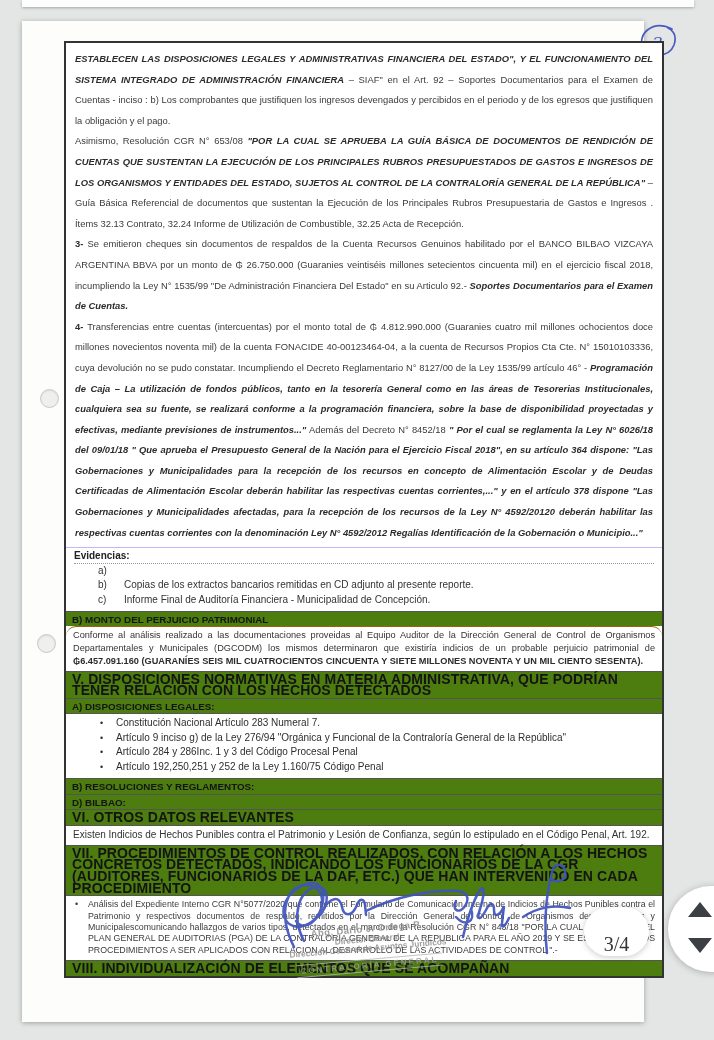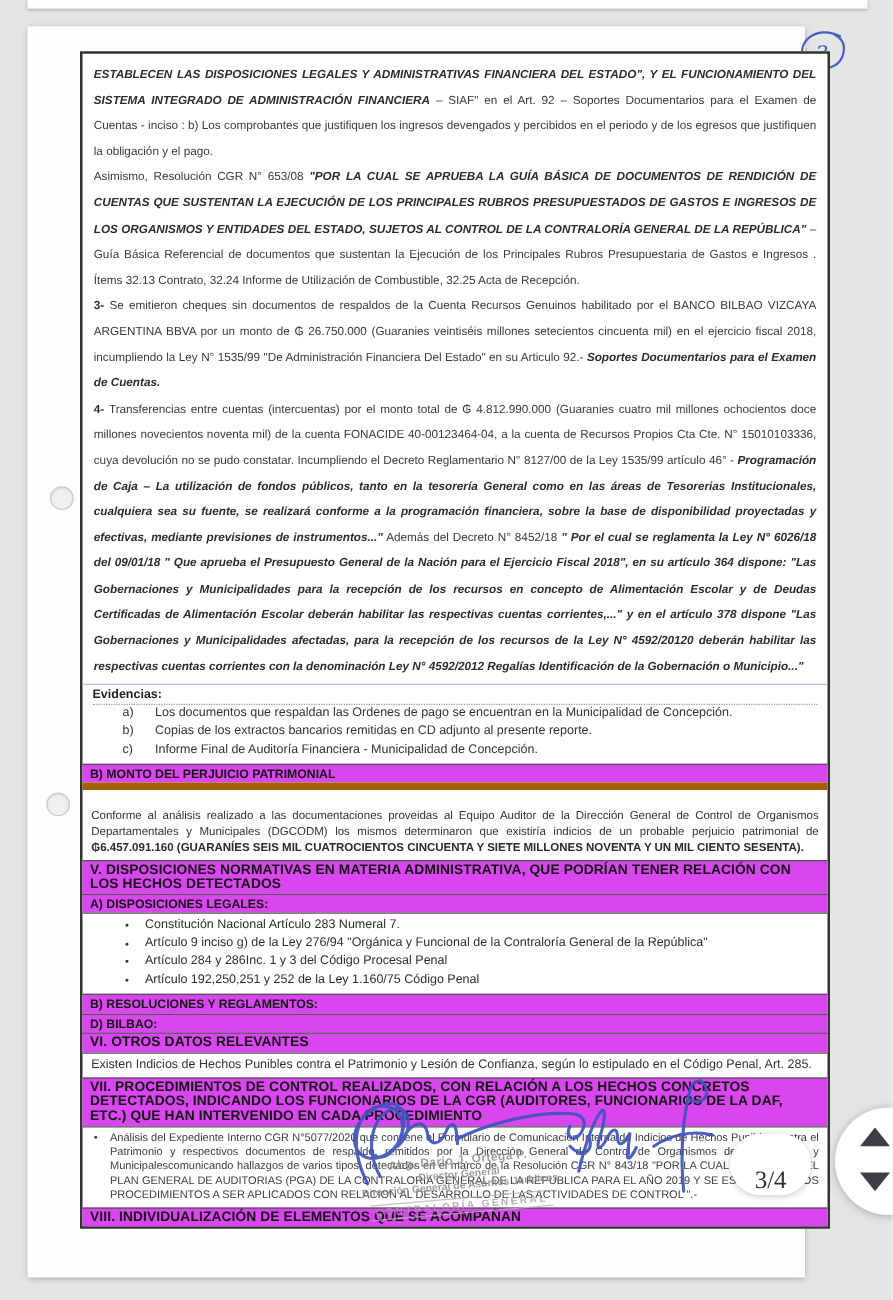--- a/index.html
+++ b/index.html
@@ -26,25 +26,25 @@
   .findings{padding:6px 9px 4px;}
   .findings p{margin:0;font-size:9.4px;line-height:20.6px;text-align:justify;color:#3a3a3a;}
   .bi{font-weight:bold;font-style:italic;color:#2c2c2c;}
   .b{font-weight:bold;color:#2c2c2c;}
 
   .ev{border-top:1px solid #c4b5fd;padding:1px 8px 4px;}
   .ev-title{font-weight:bold;font-size:10px;color:#222;padding:1px 0 2px;border-bottom:1px dotted #9a9a9a;}
   .ev-item{display:flex;font-size:10px;line-height:14.2px;color:#333;}
   .ev-label{flex:none;width:26px;margin-left:24px;}
 
-  .hdr{background:#d946ef;border-top:1px solid #555;font-weight:bold;color:#141414;
+  .hdr{background:#4d7c0f;border-top:1px solid #555;font-weight:bold;color:#141414;
        font-size:9.8px;line-height:11.6px;padding:2px 6px 1px;}
-  .hdr.sc{font-size:11px;letter-spacing:.1px;}
+  .hdr.sc{font-size:14px;letter-spacing:.1px;}
 
-  .monto{border-top:6px solid #a16207;padding:14px 7px 3px;}
+  .monto{border-top:1px solid #a16207;padding:2px 7px 3px;border-radius:10px;}
   .monto p{margin:0;font-size:9.2px;line-height:12.7px;text-align:justify;color:#333;}
 
   .bullets{border-top:1px solid #555;padding:2px 6px 4px;}
   .bullet{display:flex;font-size:10px;line-height:14.4px;color:#2e2e2e;}
   .bullet .dot{flex:none;width:16px;margin-left:28px;font-size:9px;}
 
   .otros{border-top:1px solid #555;padding:3px 7px 5px;font-size:10px;color:#333;}
 
   .vii-cell{border-top:1px solid #555;padding:3px 7px 4px;}
   .vii-item{display:flex;}
@@ -98,21 +98,20 @@
       <p><span class="bi">ESTABLECEN LAS DISPOSICIONES LEGALES Y ADMINISTRATIVAS FINANCIERA DEL ESTADO", Y EL FUNCIONAMIENTO DEL SISTEMA INTEGRADO DE ADMINISTRACIÓN FINANCIERA</span><span> – SIAF" en el Art. 92 – Soportes Documentarios para el Examen de Cuentas - inciso : b) Los comprobantes que justifiquen los ingresos devengados y percibidos en el periodo y de los egresos que justifiquen la obligación y el pago.</span></p>
       <p><span>Asimismo, Resolución CGR N° 653/08 </span><span class="bi">"POR LA CUAL SE APRUEBA LA GUÍA BÁSICA DE DOCUMENTOS DE RENDICIÓN DE CUENTAS QUE SUSTENTAN LA EJECUCIÓN DE LOS PRINCIPALES RUBROS PRESUPUESTADOS DE GASTOS E INGRESOS DE LOS ORGANISMOS Y ENTIDADES DEL ESTADO, SUJETOS AL CONTROL DE LA CONTRALORÍA GENERAL DE LA REPÚBLICA"</span><span> – Guía Básica Referencial de documentos que sustentan la Ejecución de los Principales Rubros Presupuestaria de Gastos e Ingresos . Ítems 32.13 Contrato, 32.24 Informe de Utilización de Combustible, 32.25 Acta de Recepción.</span></p>
       <p><span class="b">3- </span><span>Se emitieron cheques sin documentos de respaldos de la Cuenta Recursos Genuinos habilitado por el BANCO BILBAO VIZCAYA ARGENTINA BBVA por un monto de ₲ 26.750.000 (Guaranies veintiséis millones setecientos cincuenta mil) en el ejercicio fiscal 2018, incumpliendo la Ley N° 1535/99 "De Administración Financiera Del Estado" en su Articulo 92.- </span><span class="bi">Soportes Documentarios para el Examen de Cuentas.</span></p>
       <p><span class="b">4- </span><span>Transferencias entre cuentas (intercuentas) por el monto total de ₲ 4.812.990.000 (Guaranies cuatro mil millones ochocientos doce millones novecientos noventa mil) de la cuenta FONACIDE 40-00123464-04, a la cuenta de Recursos Propios Cta Cte. N° 15010103336, cuya devolución no se pudo constatar. Incumpliendo el Decreto Reglamentario N° 8127/00 de la Ley 1535/99 artículo 46° - </span><span class="bi">Programación de Caja – La utilización de fondos públicos, tanto en la tesorería General como en las áreas de Tesorerias Institucionales, cualquiera sea su fuente, se realizará conforme a la programación financiera, sobre la base de disponibilidad proyectadas y efectivas, mediante previsiones de instrumentos..."</span><span> Además del Decreto N° 8452/18 </span><span class="bi">" Por el cual se reglamenta la Ley N° 6026/18 del 09/01/18 " Que aprueba el Presupuesto General de la Nación para el Ejercicio Fiscal 2018", en su artículo 364 dispone: "Las Gobernaciones y Municipalidades para la recepción de los recursos en concepto de Alimentación Escolar y de Deudas Certificadas de Alimentación Escolar deberán habilitar las respectivas cuentas corrientes,..." y en el artículo 378 dispone "Las Gobernaciones y Municipalidades afectadas, para la recepción de los recursos de la Ley N° 4592/20120 deberán habilitar las respectivas cuentas corrientes con la denominación Ley N° 4592/2012 Regalías Identificación de la Gobernación o Municipio..."</span></p>
     </div>
 
     <div class="cell ev">
       <div class="ev-title">Evidencias:</div>
       <div class="ev-item">
         <span class="ev-label">a)</span>
-        <span>Los documentos que respaldan las Ordenes de pago se encuentran en la Municipalidad de Concepción.</span>
       </div>
       <div class="ev-item">
         <span class="ev-label">b)</span>
         <span>Copias de los extractos bancarios remitidas en CD adjunto al presente reporte.</span>
       </div>
       <div class="ev-item">
         <span class="ev-label">c)</span>
         <span>Informe Final de Auditoría Financiera - Municipalidad de Concepción.</span>
       </div>
     </div>
@@ -143,21 +142,21 @@
         <span class="dot">•</span>
         <span>Artículo 192,250,251 y 252  de la Ley 1.160/75 Código Penal</span>
       </div>
     </div>
 
     <div class="hdr">B) RESOLUCIONES Y REGLAMENTOS:</div>
     <div class="hdr">D) BILBAO:</div>
     <div class="hdr sc">VI. OTROS DATOS RELEVANTES</div>
 
     <div class="cell otros">
-      <span>Existen Indicios de Hechos Punibles contra el Patrimonio y Lesión de Confianza, según lo estipulado en el Código Penal, Art. 285.</span>
+      <span>Existen Indicios de Hechos Punibles contra el Patrimonio y Lesión de Confianza, según lo estipulado en el Código Penal, Art. 192.</span>
     </div>
 
     <div class="hdr sc">VII. PROCEDIMIENTOS DE CONTROL REALIZADOS, CON RELACIÓN A LOS HECHOS CONCRETOS DETECTADOS, INDICANDO LOS FUNCIONARIOS DE LA CGR (AUDITORES, FUNCIONARIOS DE LA DAF, ETC.) QUE HAN INTERVENIDO EN CADA PROCEDIMIENTO</div>
 
     <div class="cell vii-cell">
       <div class="vii-item">
         <span class="dot">•</span>
         <span class="txt">Análisis del Expediente Interno CGR N°5077/2020 que contiene el Formulario de Comunicación Interna de Indicios de Hechos Punibles contra el Patrimonio y respectivos documentos de respaldo, remitidos por la Dirección General de Control de Organismos departamentales y Municipalescomunicando hallazgos de varios tipos, detectados en el marco de la Resolución CGR N° 843/18 "POR LA CUAL SE APRUEBA EL PLAN GENERAL DE AUDITORIAS  (PGA) DE LA CONTRALORIA GENERAL DE LA REPUBLICA PARA EL AÑO 2019 Y SE ESTABLECEN LOS PROCEDIMIENTOS A SER APLICADOS CON RELACION AL DESARROLLO  DE LAS ACTIVIDADES  DE CONTROL  ".-</span>
       </div>
     </div>

